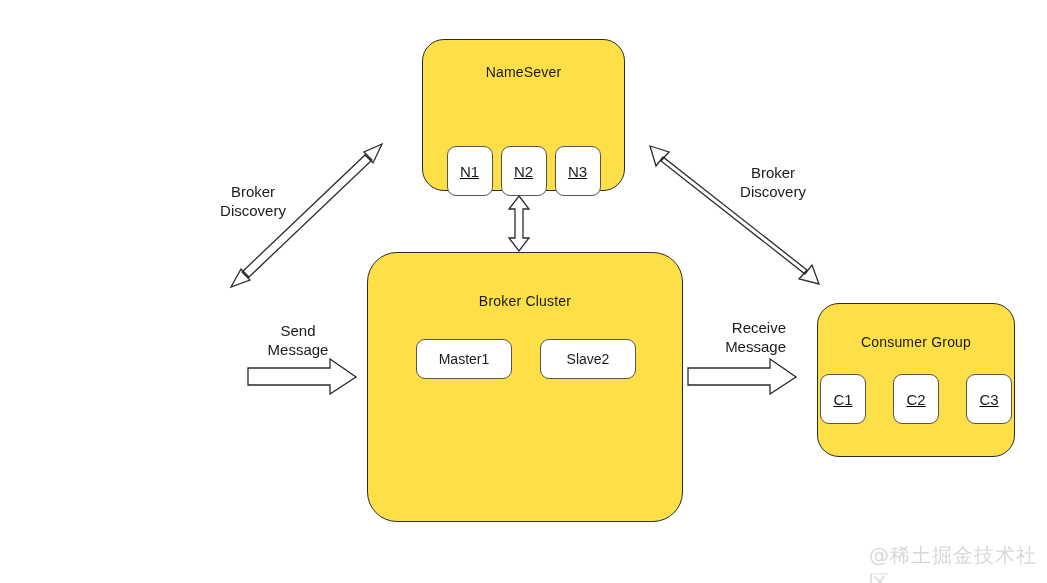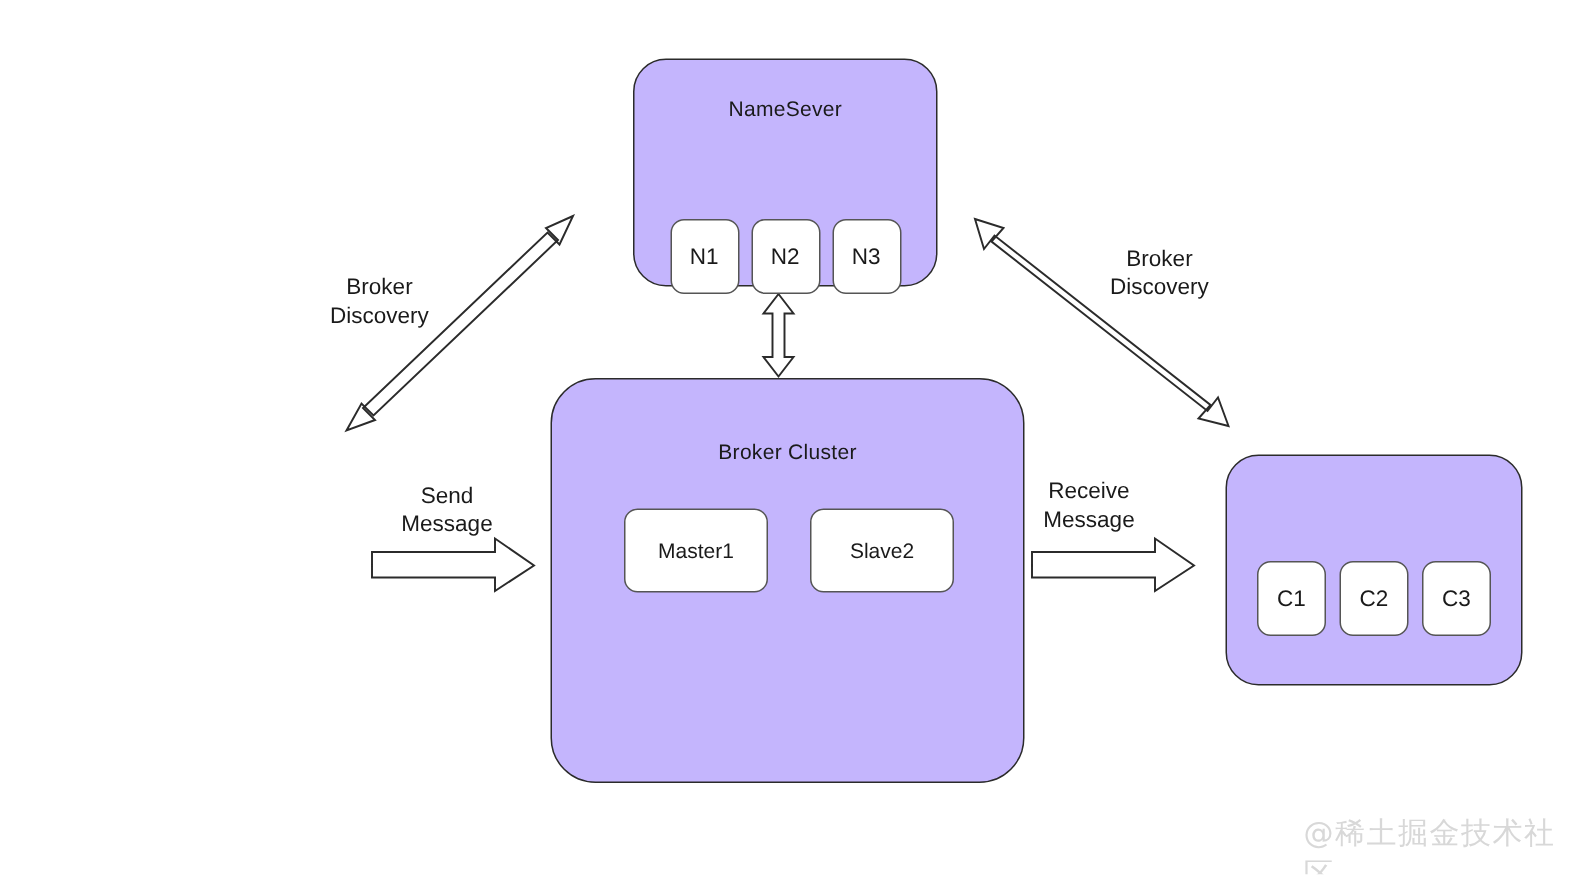--- a/index.html
+++ b/index.html
@@ -19,38 +19,39 @@
   }
   svg.layer {
     position: absolute;
     left: 0;
     top: 0;
     width: 1047px;
     height: 583px;
   }
   .group-box {
     position: absolute;
-    background: #c4b5fd;
+    background: #fde047;
     border: 1.4px solid #2b2b2b;
     border-radius: 22px;
     box-sizing: border-box;
   }
   .group-title {
     position: absolute;
     left: 0;
     right: 0;
     text-align: center;
     font-size: 14px;
     color: #1a1a1a;
     letter-spacing: 0.2px;
   }
   .node-row {
     position: absolute;
     display: flex;
     justify-content: center;
+    text-decoration: underline;
   }
   .node-box {
     background: #ffffff;
     border: 1.3px solid #555555;
     border-radius: 9px;
     display: flex;
     align-items: center;
     justify-content: center;
     font-size: 15px;
     color: #1a1a1a;
@@ -63,21 +64,21 @@
   .broker-grid {
     position: absolute;
     display: grid;
     grid-template-columns: 96px 96px;
     grid-template-rows: 56px 56px;
     column-gap: 28px;
     row-gap: 22px;
   }
   .broker-node {
     width: 96px;
-    height: 56px;
+    height: 40px;
     border-radius: 9px;
     font-size: 14px;
   }
   .edge-label {
     position: absolute;
     text-align: center;
     font-size: 15px;
     line-height: 19px;
     color: #1a1a1a;
     white-space: pre-line;
@@ -179,21 +180,22 @@
         <span>Master1</span>
       </div>
       <div class="node-box broker-node">
         <span>Slave2</span>
       </div>
     </div>
   </div>
 
 
   <div class="group-box" style="left:817px; top:303px; width:198px; height:154px;">
-    <div class="node-row" style="left:0; right:0; top:70px; gap:9px;">
+    <div class="group-title" style="top:30px;">Consumer Group</div>
+    <div class="node-row" style="left:0; right:0; top:70px; gap:27px;">
       <div class="node-box small-node">
         <span>C1</span>
       </div>
       <div class="node-box small-node">
         <span>C2</span>
       </div>
       <div class="node-box small-node">
         <span>C3</span>
       </div>
     </div>
@@ -202,18 +204,18 @@
   <div class="edge-label" style="left:193px; top:182px; width:120px;">Broker
 Discovery</div>
 
   <div class="edge-label" style="left:713px; top:163px; width:120px;">Broker
 Discovery</div>
 
 
   <div class="edge-label" style="left:238px; top:321px; width:120px;">Send
 Message</div>
 
-  <div class="edge-label" style="left:666px; top:318px; width:120px;">Receive
+  <div class="edge-label" style="left:666px; top:318px; width:120px;text-align:right;">Receive
 Message</div>
 
   <div class="watermark" style="left:869px; top:542px;">@稀土掘金技术社区</div>
 
 </div>
 
 </body></html>

